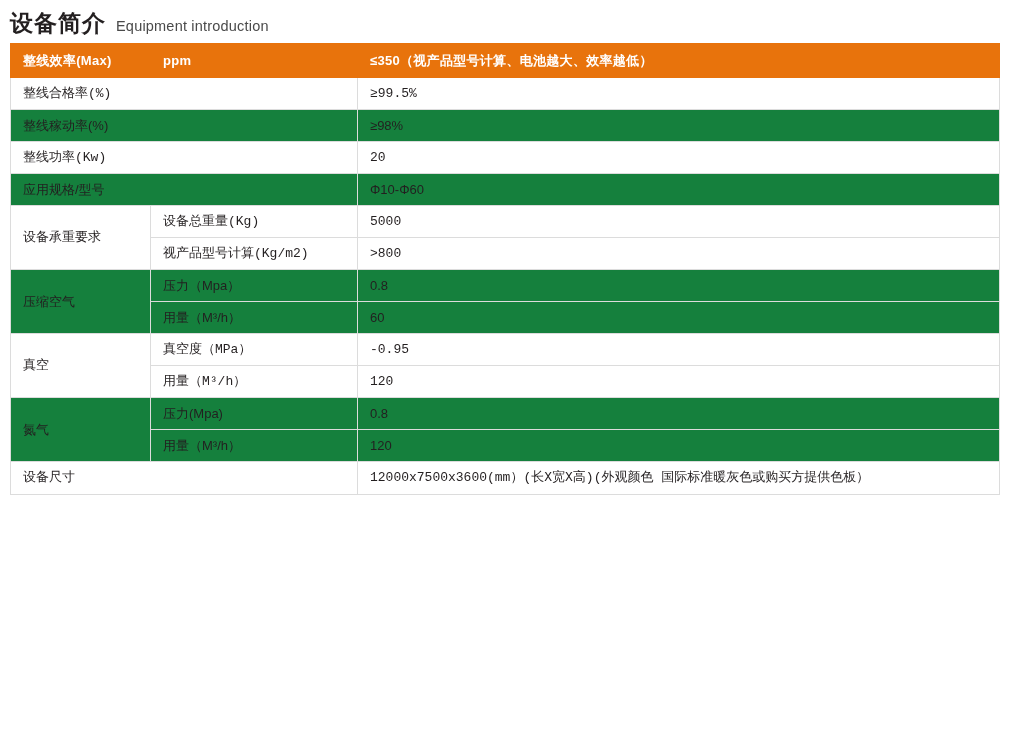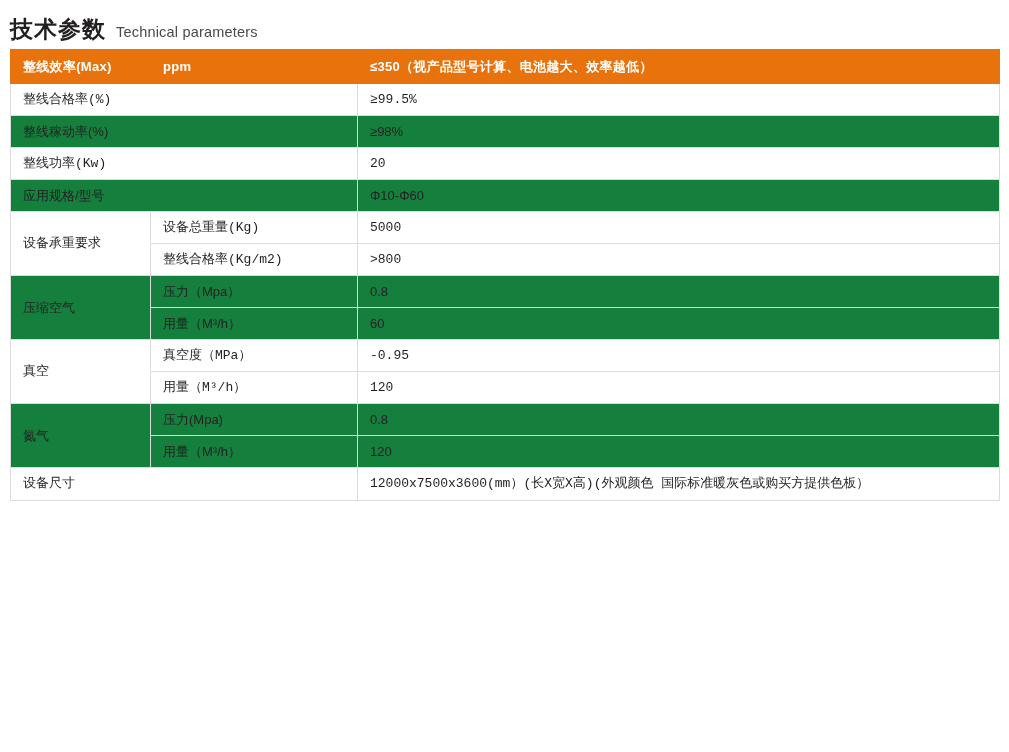--- a/index.html
+++ b/index.html
@@ -110,26 +110,26 @@
     vertical-align: middle;
   }
 
   .last-row td { height: 32px; }
 </style>
 </head>
 <body>
 
 <div class="page">
 
-
-
-  <div class="section-head" id="param-head">
-    <span class="zh">技术参数</span>
-    <span class="en">Technical  parameters</span>
+  <div class="section-head" id="intro-head">
+    <span class="zh">设备简介</span>
+    <span class="en">Equipment introduction</span>
   </div>
+
+
 
   <table class="spec-table">
     <colgroup>
       <col class="c1">
         <col class="c2">
         <col class="c3">
     </colgroup>
     <tbody>
       <tr class="head">
         <td>整线效率(Max)</td>
@@ -156,21 +156,21 @@
         <td class="label" colspan="2">应用规格/型号</td>
         <td class="value">Φ10-Φ60</td>
       </tr>
 
       <tr class="plain">
         <td class="group label" rowspan="2">设备承重要求</td>
         <td class="sublabel">设备总重量(Kg)</td>
         <td class="value">5000</td>
       </tr>
       <tr class="plain">
-        <td class="sublabel">整线合格率(Kg/m2)</td>
+        <td class="sublabel">视产品型号计算(Kg/m2)</td>
         <td class="value">&gt;800</td>
       </tr>
 
       <tr class="alt">
         <td class="group label" rowspan="2">压缩空气</td>
         <td class="sublabel">压力（Mpa）</td>
         <td class="value">0.8</td>
       </tr>
       <tr class="alt">
         <td class="sublabel">用量（M³/h）</td>

